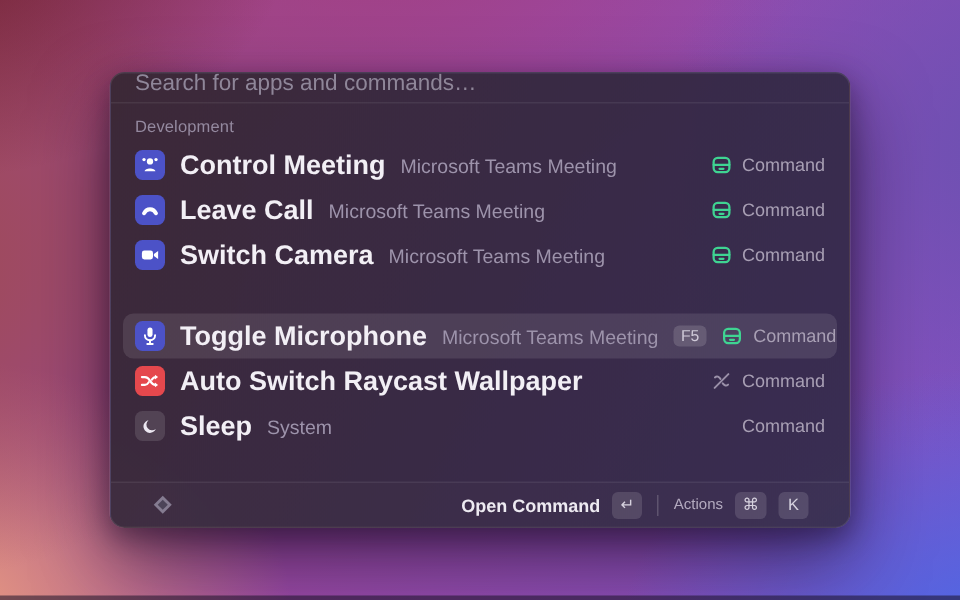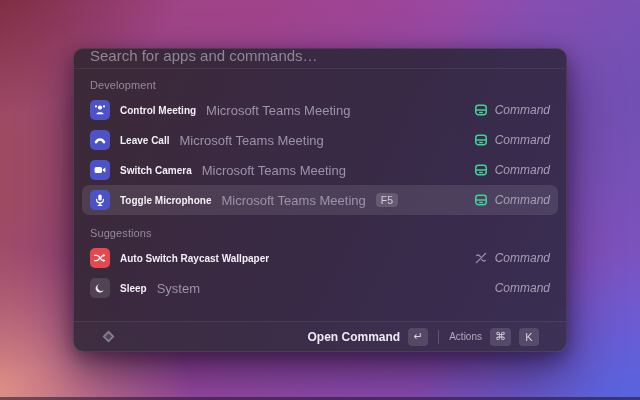--- a/index.html
+++ b/index.html
@@ -37,35 +37,35 @@
   }
   .searchbar input::placeholder{ color:#8f8699; }
 
   .list{ flex:1; padding:2px 8px 0; overflow:hidden; }
   .section-header{ height:24px; display:flex; align-items:flex-end; padding:0 8px 4px;
     font-size:11px; font-weight:400; color:#94899f; letter-spacing:.1px; }
   .section-header.second{ margin-top:4px; }
 
   .row{ height:30px; display:flex; align-items:center; gap:10px;
     padding:0 8px; border-radius:7px; cursor:default; }
-  .row.selected{ background:rgba(255,255,255,0.10); }
+  .row.selected{ background:rgba(255,255,255,0.10);margin-top:24px; }
 
   .app-icon{ width:20px; height:20px; border-radius:5px; flex:none;
     display:flex; align-items:center; justify-content:center; }
   .ic-indigo{ background:#4c52c7; }
   .ic-red{ background:#e5484d; }
   .ic-dark{ background:rgba(255,255,255,0.12); }
 
-  .row-title{ font-size:10px; font-weight:600; color:#f2eff5; white-space:nowrap; }
+  .row-title{ font-size:18px; font-weight:600; color:#f2eff5; white-space:nowrap; }
   .row-sub{ font-size:13px; color:#9d93ab; white-space:nowrap; }
   .kbd-badge{ font-size:10.5px; color:#cfc9d8; background:rgba(255,255,255,0.14);
     border-radius:4px; padding:2px 5px; line-height:1; }
 
   .row-right{ margin-left:auto; display:flex; align-items:center; gap:7px; }
-  .cmd-label{ font-size:12px; color:#a89fb4;font-style:italic; }
+  .cmd-label{ font-size:12px; color:#a89fb4; }
 
   .footer{ height:30px; flex:none; border-top:1px solid rgba(255,255,255,0.07);
     display:flex; align-items:center; padding:0 27px; gap:8px;
     background:rgba(255,255,255,0.015); }
   .footer .spacer{ flex:1; }
   .open-cmd{ font-size:12px; font-weight:700; color:#edeaf1; }
   .key{ min-width:20px; height:18px; padding:0 5px; border-radius:4px;
     background:rgba(255,255,255,0.13); color:#d6d1de; font-size:11px;
     display:flex; align-items:center; justify-content:center; }
   .vdiv{ width:1px; height:14px; background:rgba(255,255,255,0.18); margin:0 2px; }
@@ -166,21 +166,20 @@
           <svg width="14" height="14" viewBox="0 0 14 14" fill="none" stroke="#3fd492" stroke-width="1.5" stroke-linecap="round">
             <rect x="1.75" y="2.25" width="10.5" height="9.5" rx="2.7"></rect>
             <line x1="1.75" y1="6.9" x2="12.25" y2="6.9"></line>
             <line x1="5.7" y1="9.5" x2="8.3" y2="9.5"></line>
           </svg>
         </span>
         <span class="cmd-label">Command</span>
       </span>
     </div>
 
-    <div class="section-header second">Suggestions</div>
 
     <div class="row">
       <span class="app-icon ic-red">
         <svg width="14" height="14" viewBox="0 0 14 14" fill="none" stroke="#fff" stroke-width="1.4" stroke-linecap="round">
           <path d="M1.6 4.4 H3.6 C7.4 4.4 7 9.6 10.6 9.6"></path>
           <path d="M1.6 9.6 H3.6 C5 9.6 5.7 8.6 6.2 7.8"></path>
           <path d="M8.2 6.1 C8.8 5.2 9.4 4.4 10.6 4.4"></path>
           <path d="M10.3 2.8 L12.4 4.4 L10.3 6" fill="#fff" stroke="none"></path>
           <path d="M10.3 8 L12.4 9.6 L10.3 11.2" fill="#fff" stroke="none"></path>
         </svg>

